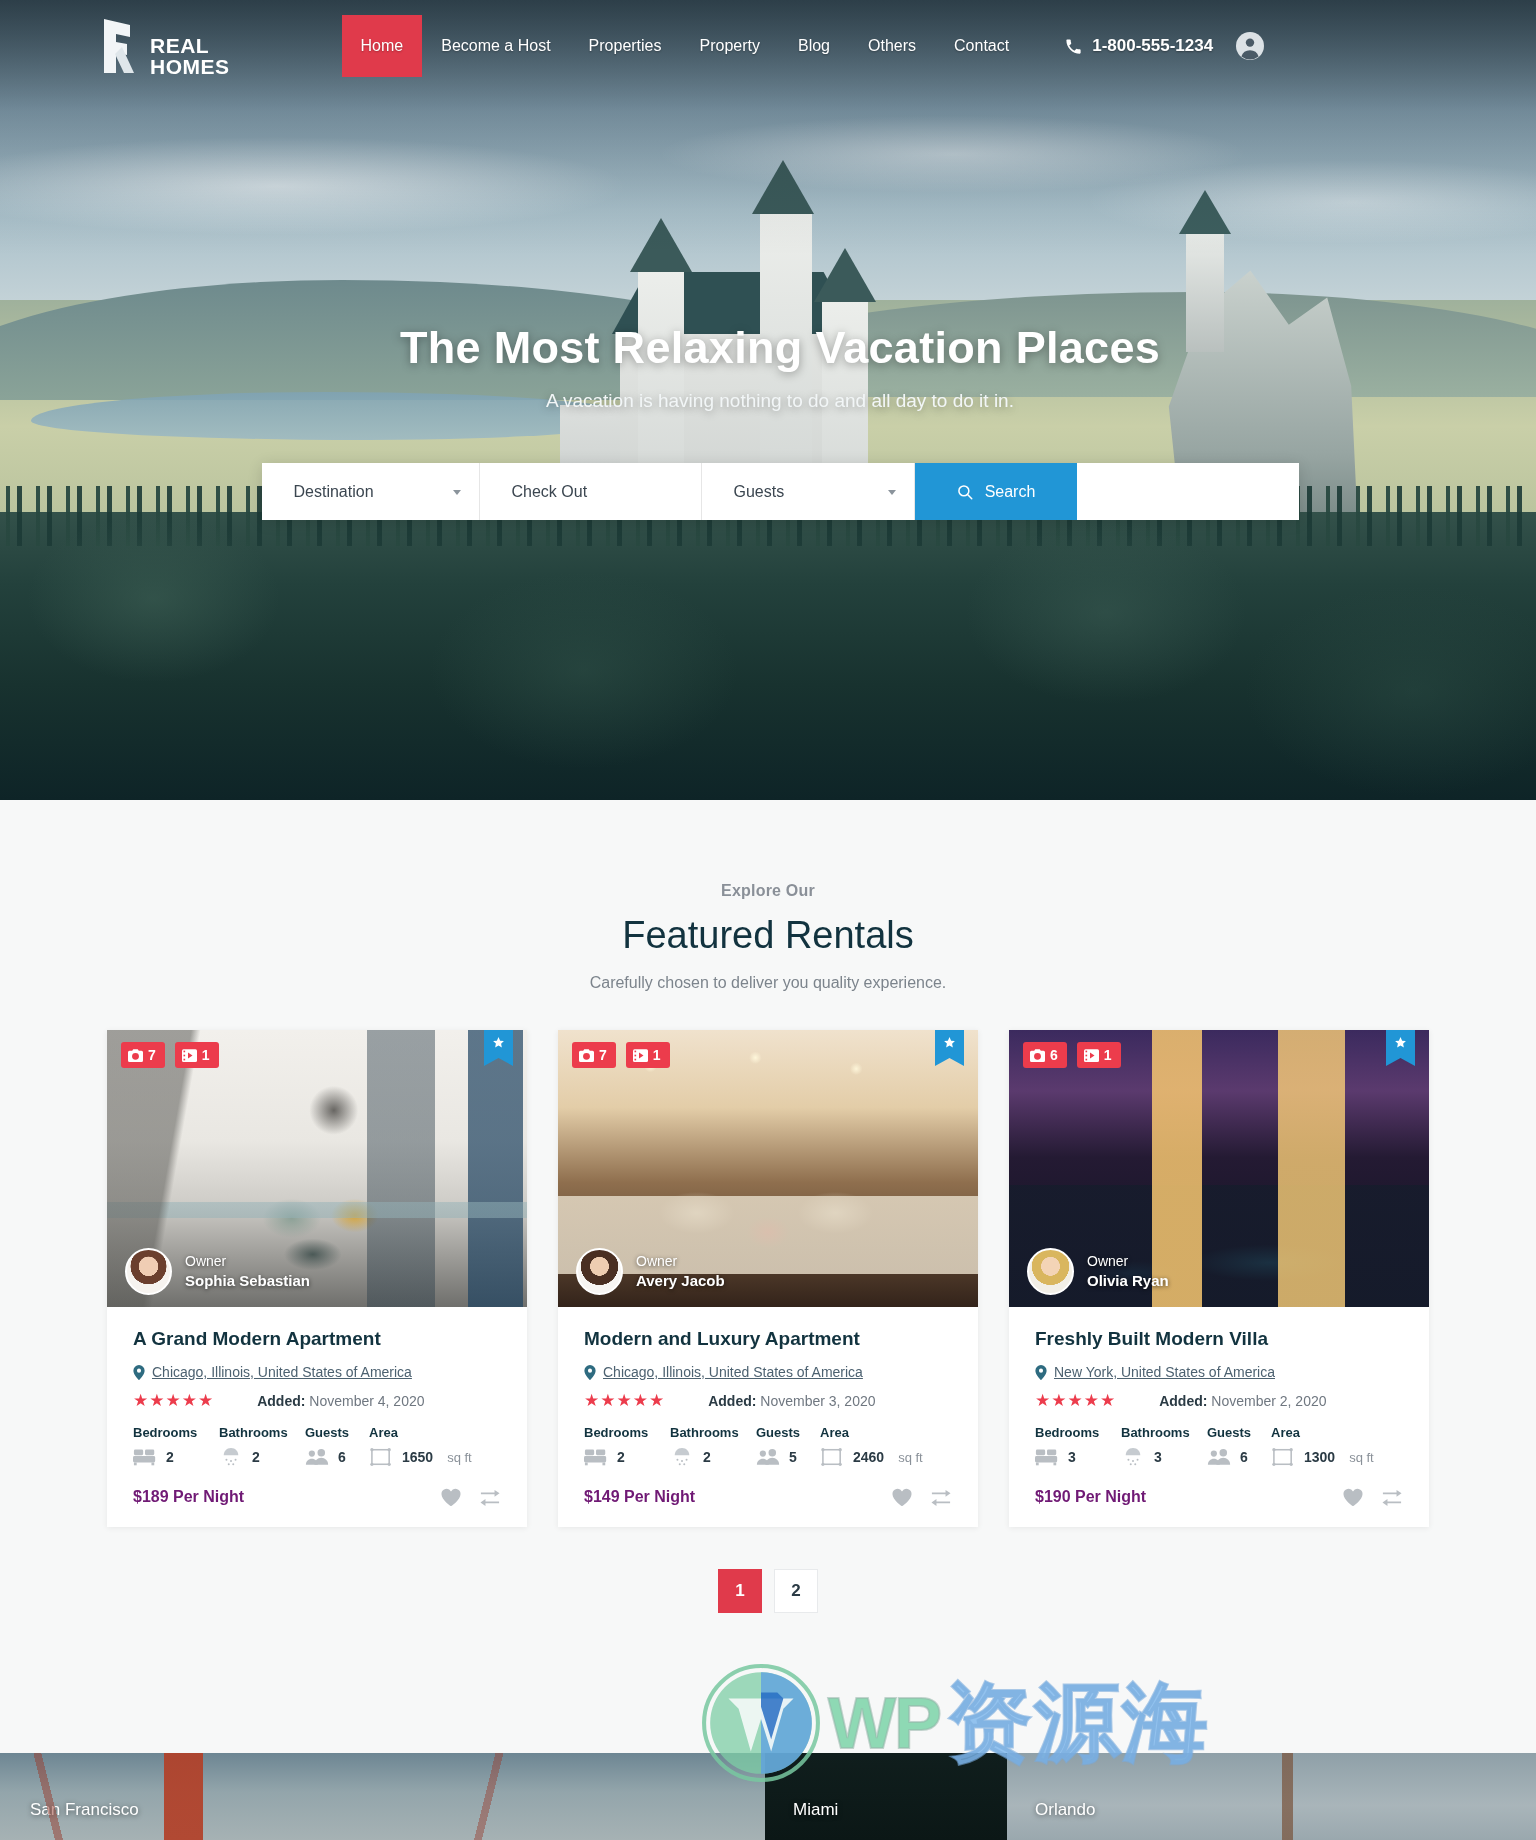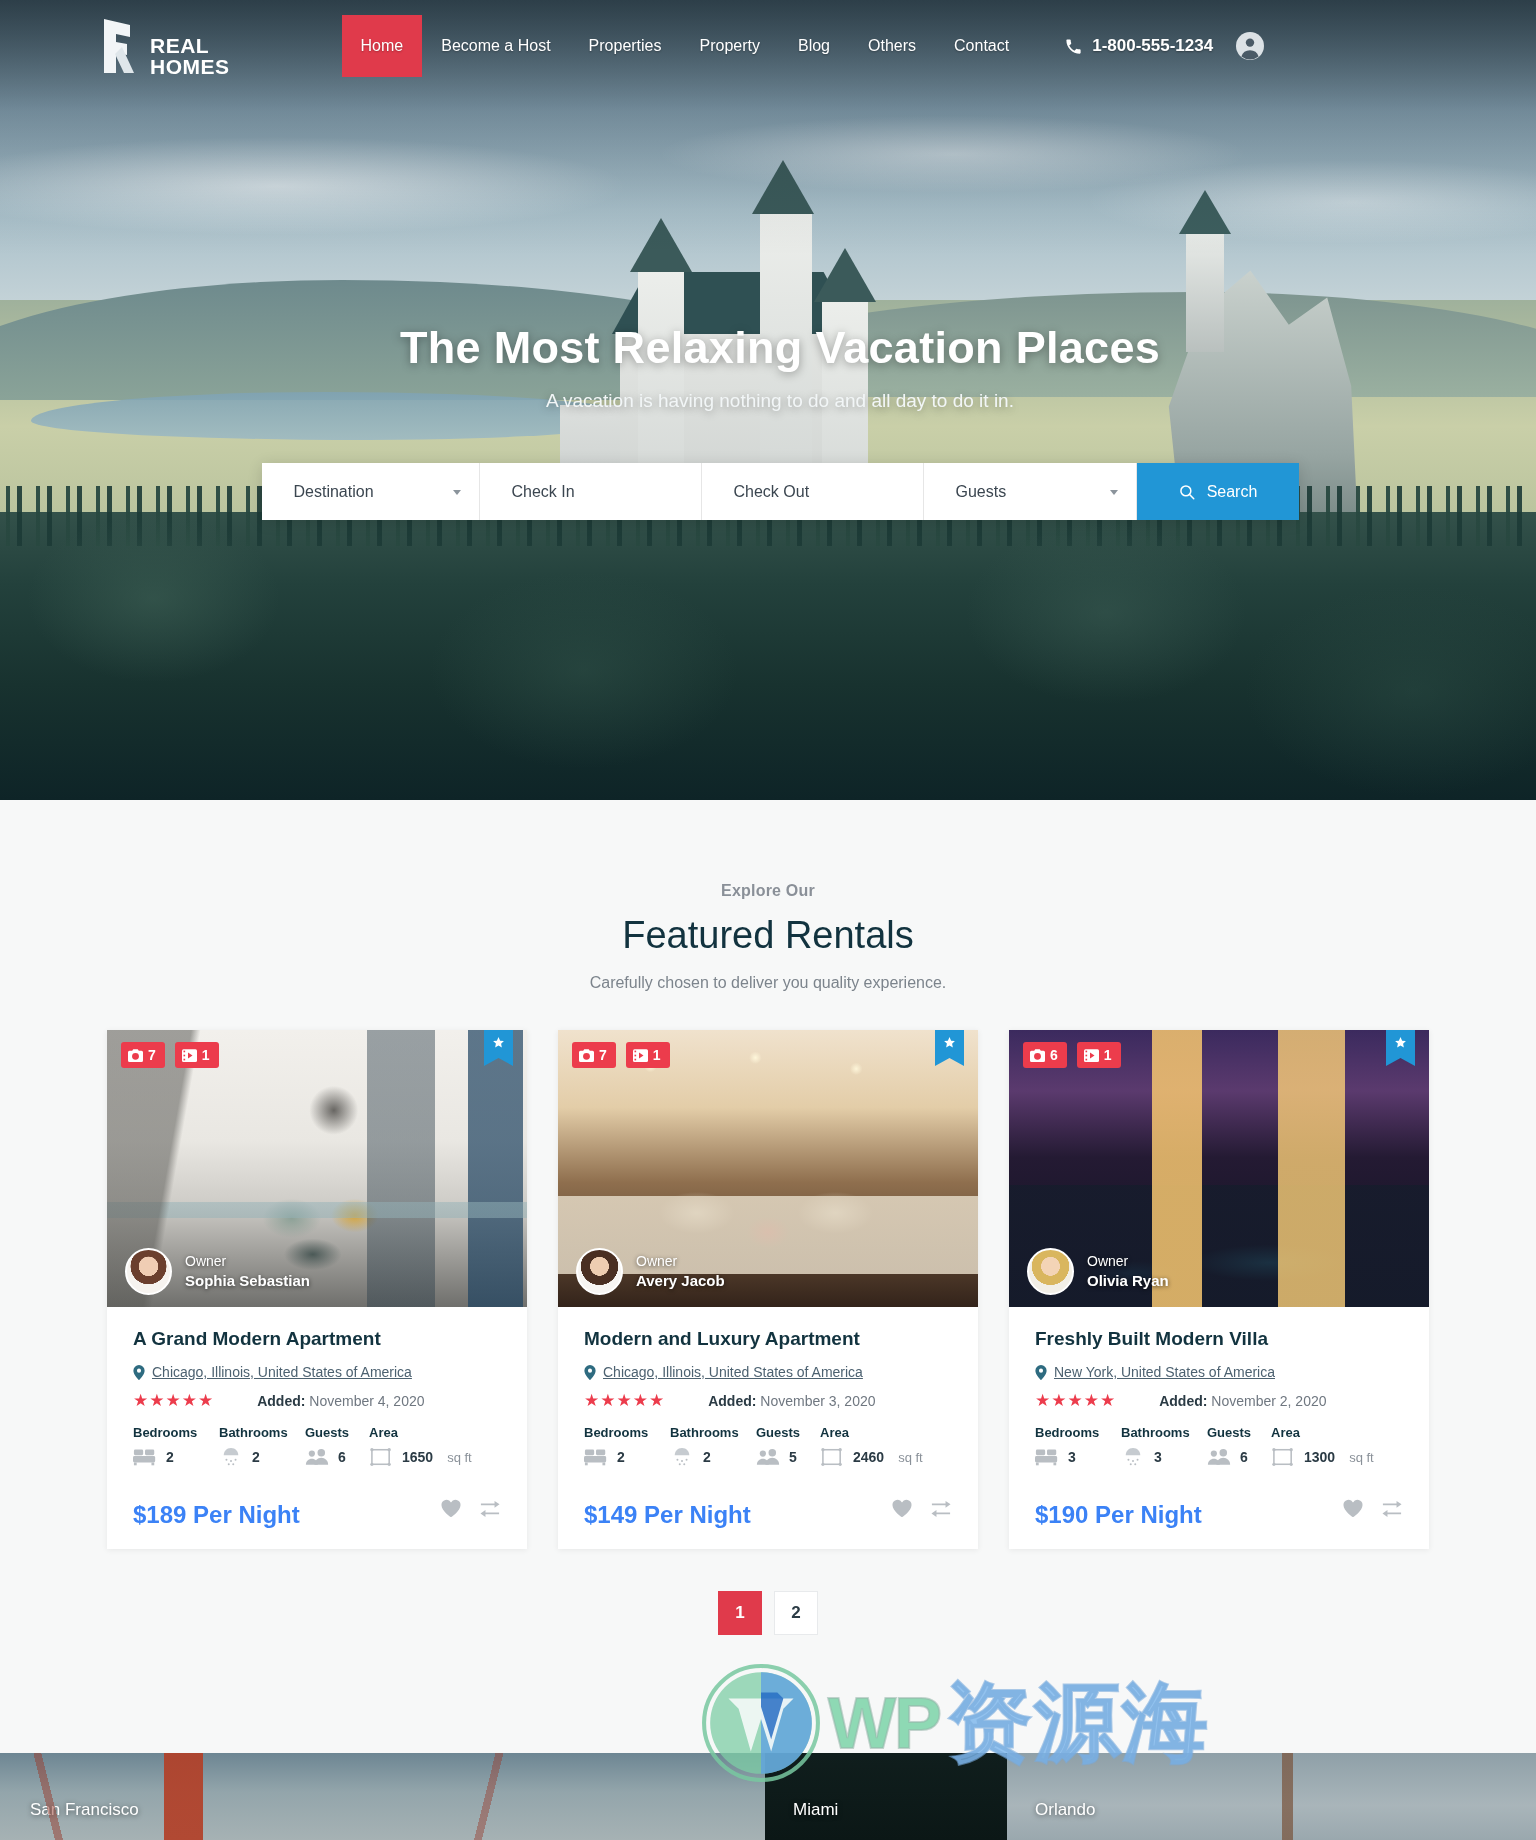--- a/index.html
+++ b/index.html
@@ -311,21 +311,21 @@
 
   .h-bed { width: 86px; } .h-bath { width: 86px; }
   .h-guest { width: 64px; } .h-area { width: 60px; }
   .c-bed { width: 86px; } .c-bath { width: 86px; }
   .c-guest { width: 64px; }
 
   .card-foot {
     display: flex; align-items: center; justify-content: space-between;
     margin-top: 20px;
   }
-  .price { color: #3b82f6; font-size: 24px; font-weight: bold; margin-top: 14px; }
+  .price { color: #701a75; font-size: 16px; font-weight: bold; }
   .acts { display: flex; align-items: center; gap: 17px; }
   .acts svg { display: block; fill: #b9bec3; cursor: pointer; }
 
   
   .pager { display: flex; justify-content: center; gap: 12px; margin-top: 42px; }
   .pg {
     width: 44px; height: 44px; display: flex; align-items: center;
     justify-content: center; font-size: 17px; font-weight: bold;
     background: #fff; color: #2b3b45; border: 1px solid #e8eaec; cursor: pointer;
   }
@@ -454,23 +454,20 @@
     <div class="hero-content">
       <div class="hero-title">The Most Relaxing Vacation Places</div>
       <div class="hero-sub">A vacation is having nothing to do and all day to do it in.</div>
 
       <div class="searchbar">
         <div class="sf dest">
           <span>Destination</span>
           <span class="caret"></span>
         </div>
         <div class="sf chk">
-          <span>Check In</span>
-        </div>
-        <div class="sf chk">
           <span>Check Out</span>
         </div>
         <div class="sf gst">
           <span>Guests</span>
           <span class="caret"></span>
         </div>
         <div class="search-btn">
           <svg width="18" height="18" viewBox="0 0 24 24">
             <circle cx="10.5" cy="10.5" r="6.6" fill="none" stroke="#fff" stroke-width="2"></circle>
             <line x1="15.4" y1="15.4" x2="21" y2="21" stroke="#fff" stroke-width="2" stroke-linecap="round"></line>

